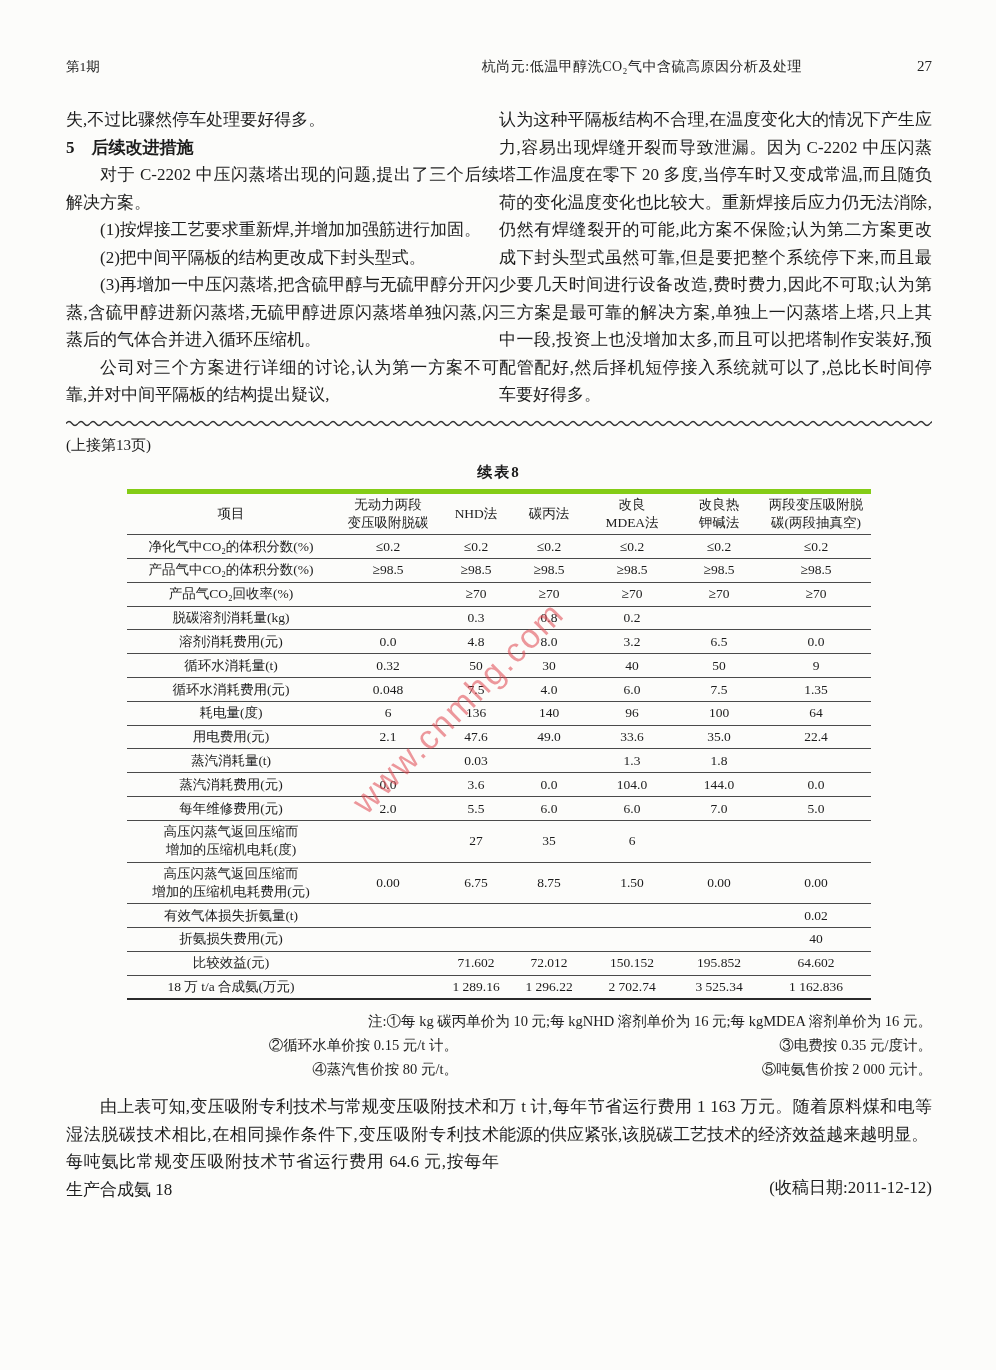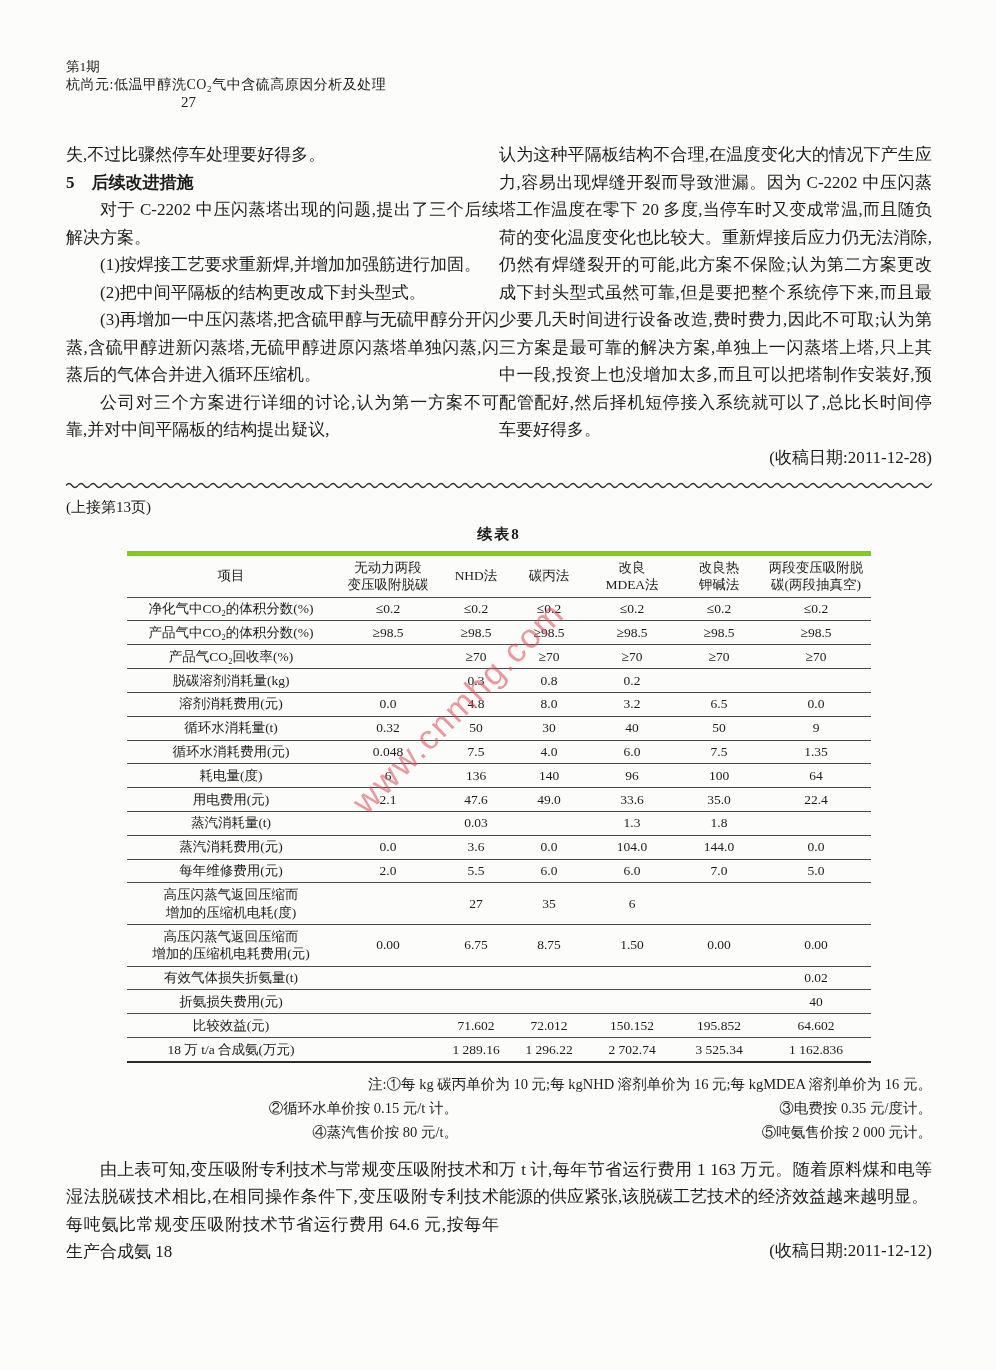--- a/index.html
+++ b/index.html
@@ -4,23 +4,23 @@
 <style>
   * { margin:0; padding:0; box-sizing:border-box; }
   html,body { background:#8a8a8a; }
   .page {
     width:996px; height:1370px; margin:0 auto; position:relative;
     background:#fcfcfa; color:#1c1c1c; overflow:hidden;
     padding:58px 64px 0 66px;
     font-family:"Liberation Serif","DejaVu Serif",serif;
   }
   
-  .page-header { display:flex; align-items:baseline; font-size:13.5px; color:#222;flex-direction:column; }
+  .page-header { display:flex; align-items:baseline; font-size:13.5px; color:#222; }
   .page-header .issue { width:130px; }
-  .page-header .running-title { flex:1; text-align:left; font-size:14px; letter-spacing:.5px; }
+  .page-header .running-title { flex:1; text-align:right; font-size:14px; letter-spacing:.5px; }
   .page-header .pageno { width:130px; text-align:right; font-size:15px; }
   
   .two-col { display:flex; margin-top:30px; }
   .two-col .col { flex:1; font-size:17px; line-height:27.5px; text-align:justify; }
   .para { text-indent:2em; }
   .noindent { text-indent:0; }
   .sec-heading { font-size:17px; font-weight:bold; line-height:27.5px; }
   .date-line { text-align:right; text-indent:0; }
   
   .wave-sep { margin-top:10px; line-height:0; }
@@ -69,21 +69,20 @@
       <p class="para noindent">失,不过比骤然停车处理要好得多。</p>
       <h3 class="sec-heading">5　后续改进措施</h3>
       <p class="para">对于 C-2202 中压闪蒸塔出现的问题,提出了三个后续解决方案。</p>
       <p class="para">(1)按焊接工艺要求重新焊,并增加加强筋进行加固。</p>
       <p class="para">(2)把中间平隔板的结构更改成下封头型式。</p>
       <p class="para">(3)再增加一中压闪蒸塔,把含硫甲醇与无硫甲醇分开闪蒸,含硫甲醇进新闪蒸塔,无硫甲醇进原闪蒸塔单独闪蒸,闪蒸后的气体合并进入循环压缩机。</p>
       <p class="para">公司对三个方案进行详细的讨论,认为第一方案不可靠,并对中间平隔板的结构提出疑议,</p>
     </div>
     <div class="col">
       <p class="para noindent">认为这种平隔板结构不合理,在温度变化大的情况下产生应力,容易出现焊缝开裂而导致泄漏。因为 C-2202 中压闪蒸塔工作温度在零下 20 多度,当停车时又变成常温,而且随负荷的变化温度变化也比较大。重新焊接后应力仍无法消除,仍然有焊缝裂开的可能,此方案不保险;认为第二方案更改成下封头型式虽然可靠,但是要把整个系统停下来,而且最少要几天时间进行设备改造,费时费力,因此不可取;认为第三方案是最可靠的解决方案,单独上一闪蒸塔上塔,只上其中一段,投资上也没增加太多,而且可以把塔制作安装好,预配管配好,然后择机短停接入系统就可以了,总比长时间停车要好得多。</p>
-      <p class="date-line">(收稿日期:2011-12-28)</p>
     </div>
   </section>
 
   <div class="wave-sep">
     <svg width="866" height="9" viewBox="0 0 866 9" aria-hidden="true">
       <defs>
         <pattern id="wv" width="12" height="9" patternUnits="userSpaceOnUse">
           <path d="M0 4.5 Q3 0.5 6 4.5 T12 4.5" fill="none" stroke="#333333" stroke-width="1.3"></path>
         </pattern>
       </defs>

